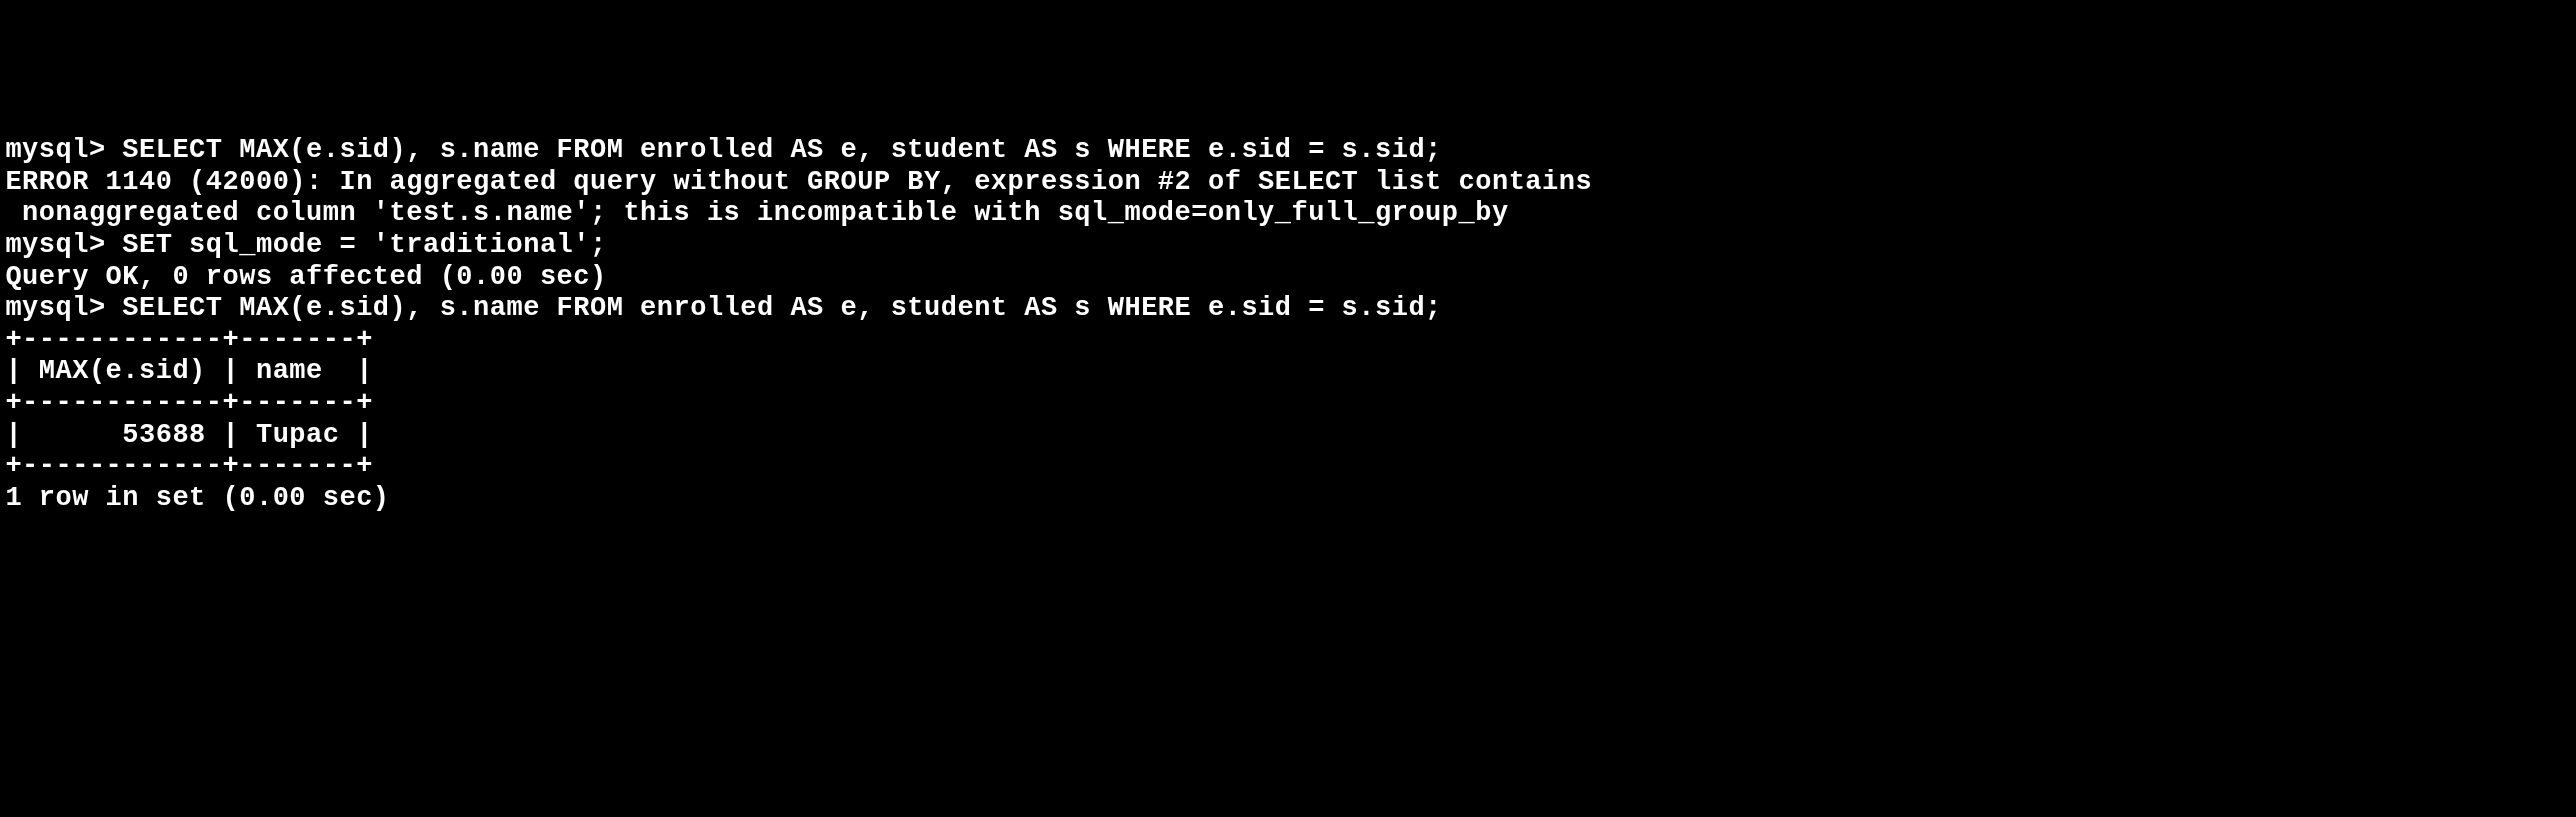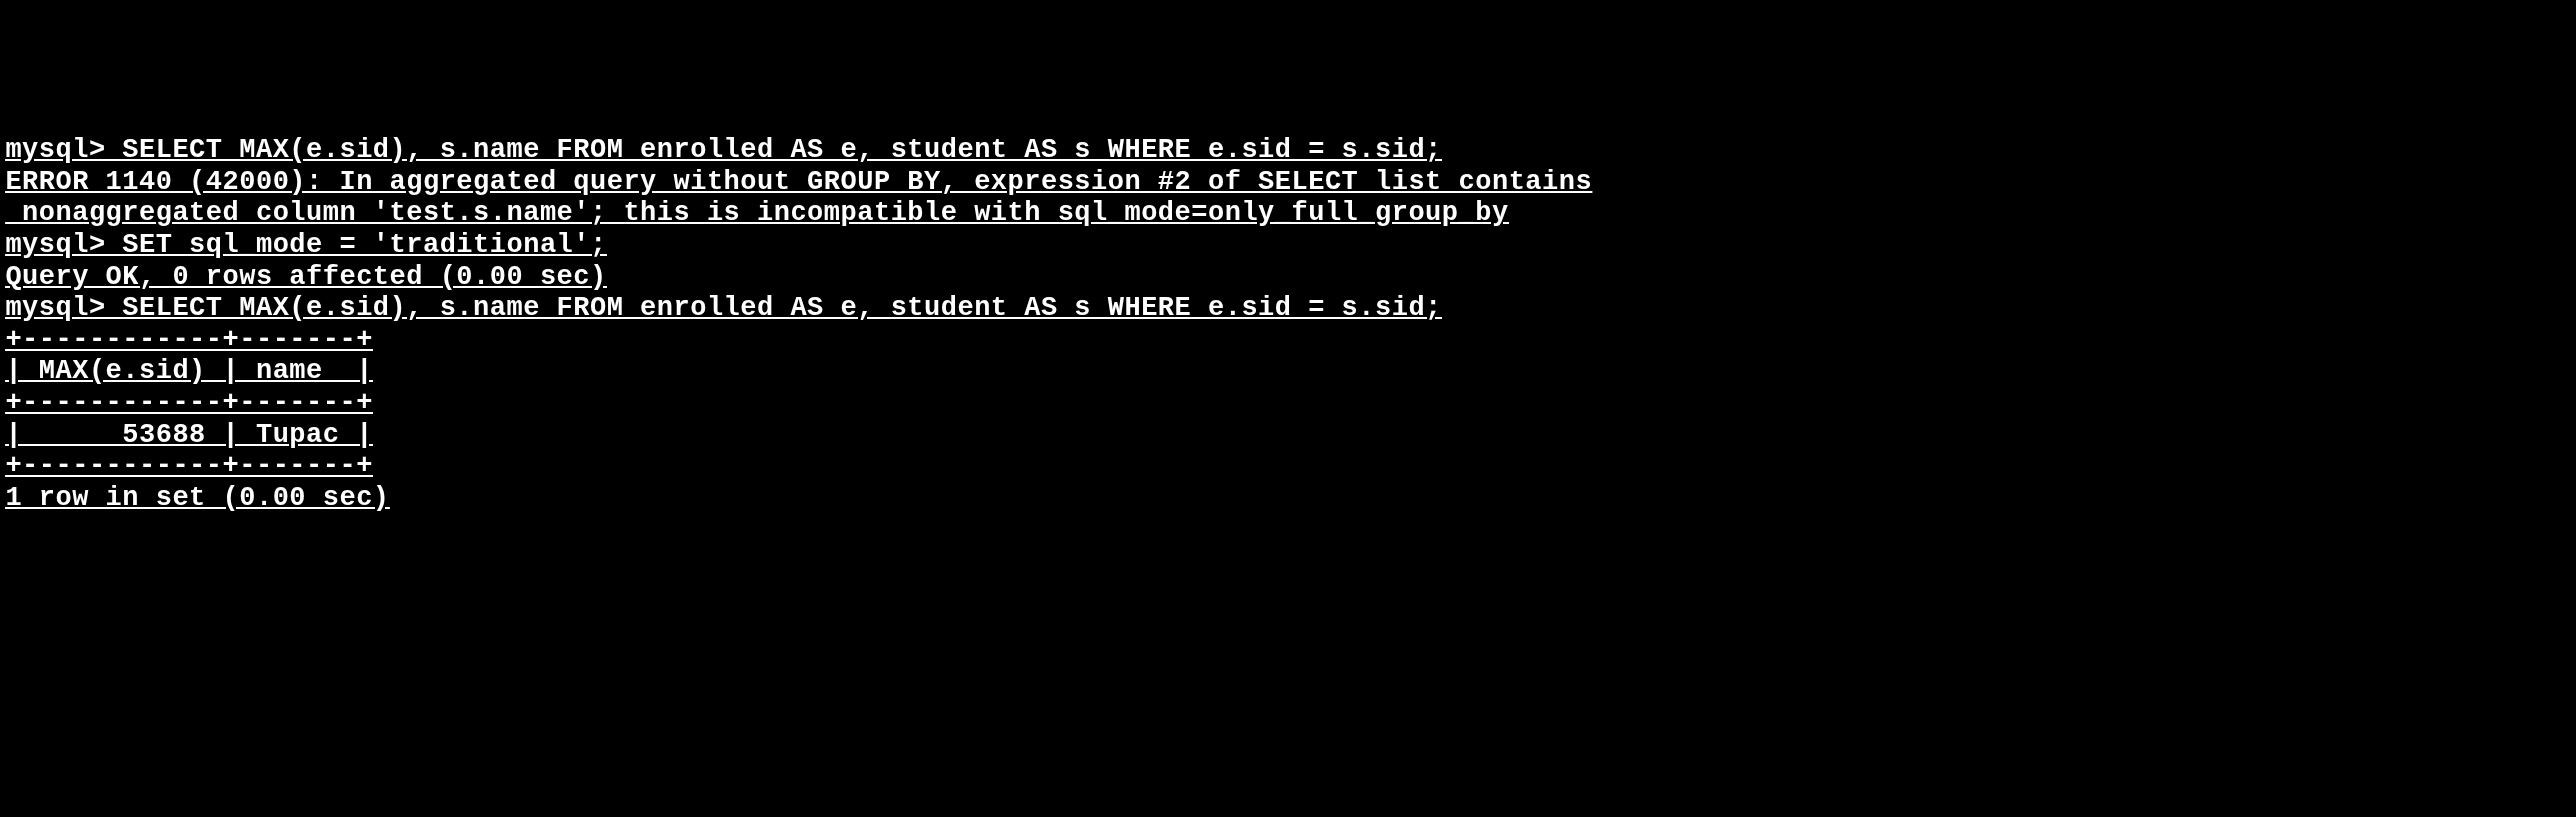--- a/index.html
+++ b/index.html
@@ -1,19 +1,18 @@
 <!DOCTYPE html>
 <html style="font-size:14.5px"><head>
   <meta charset="utf-8">
   <style>
     * {
       margin: 0;
       padding: 0;
       box-sizing: border-box;
-      text-decoration: underline;
     }
     body {
       background: #000000;
       color: #ffffff;
       font-family: 'Courier New', Consolas, Monaco, monospace;
       font-size: 27px;
       line-height: 1.17;
       padding: 9px 5.4px;
       white-space: pre;
       letter-spacing: 0.5px;

